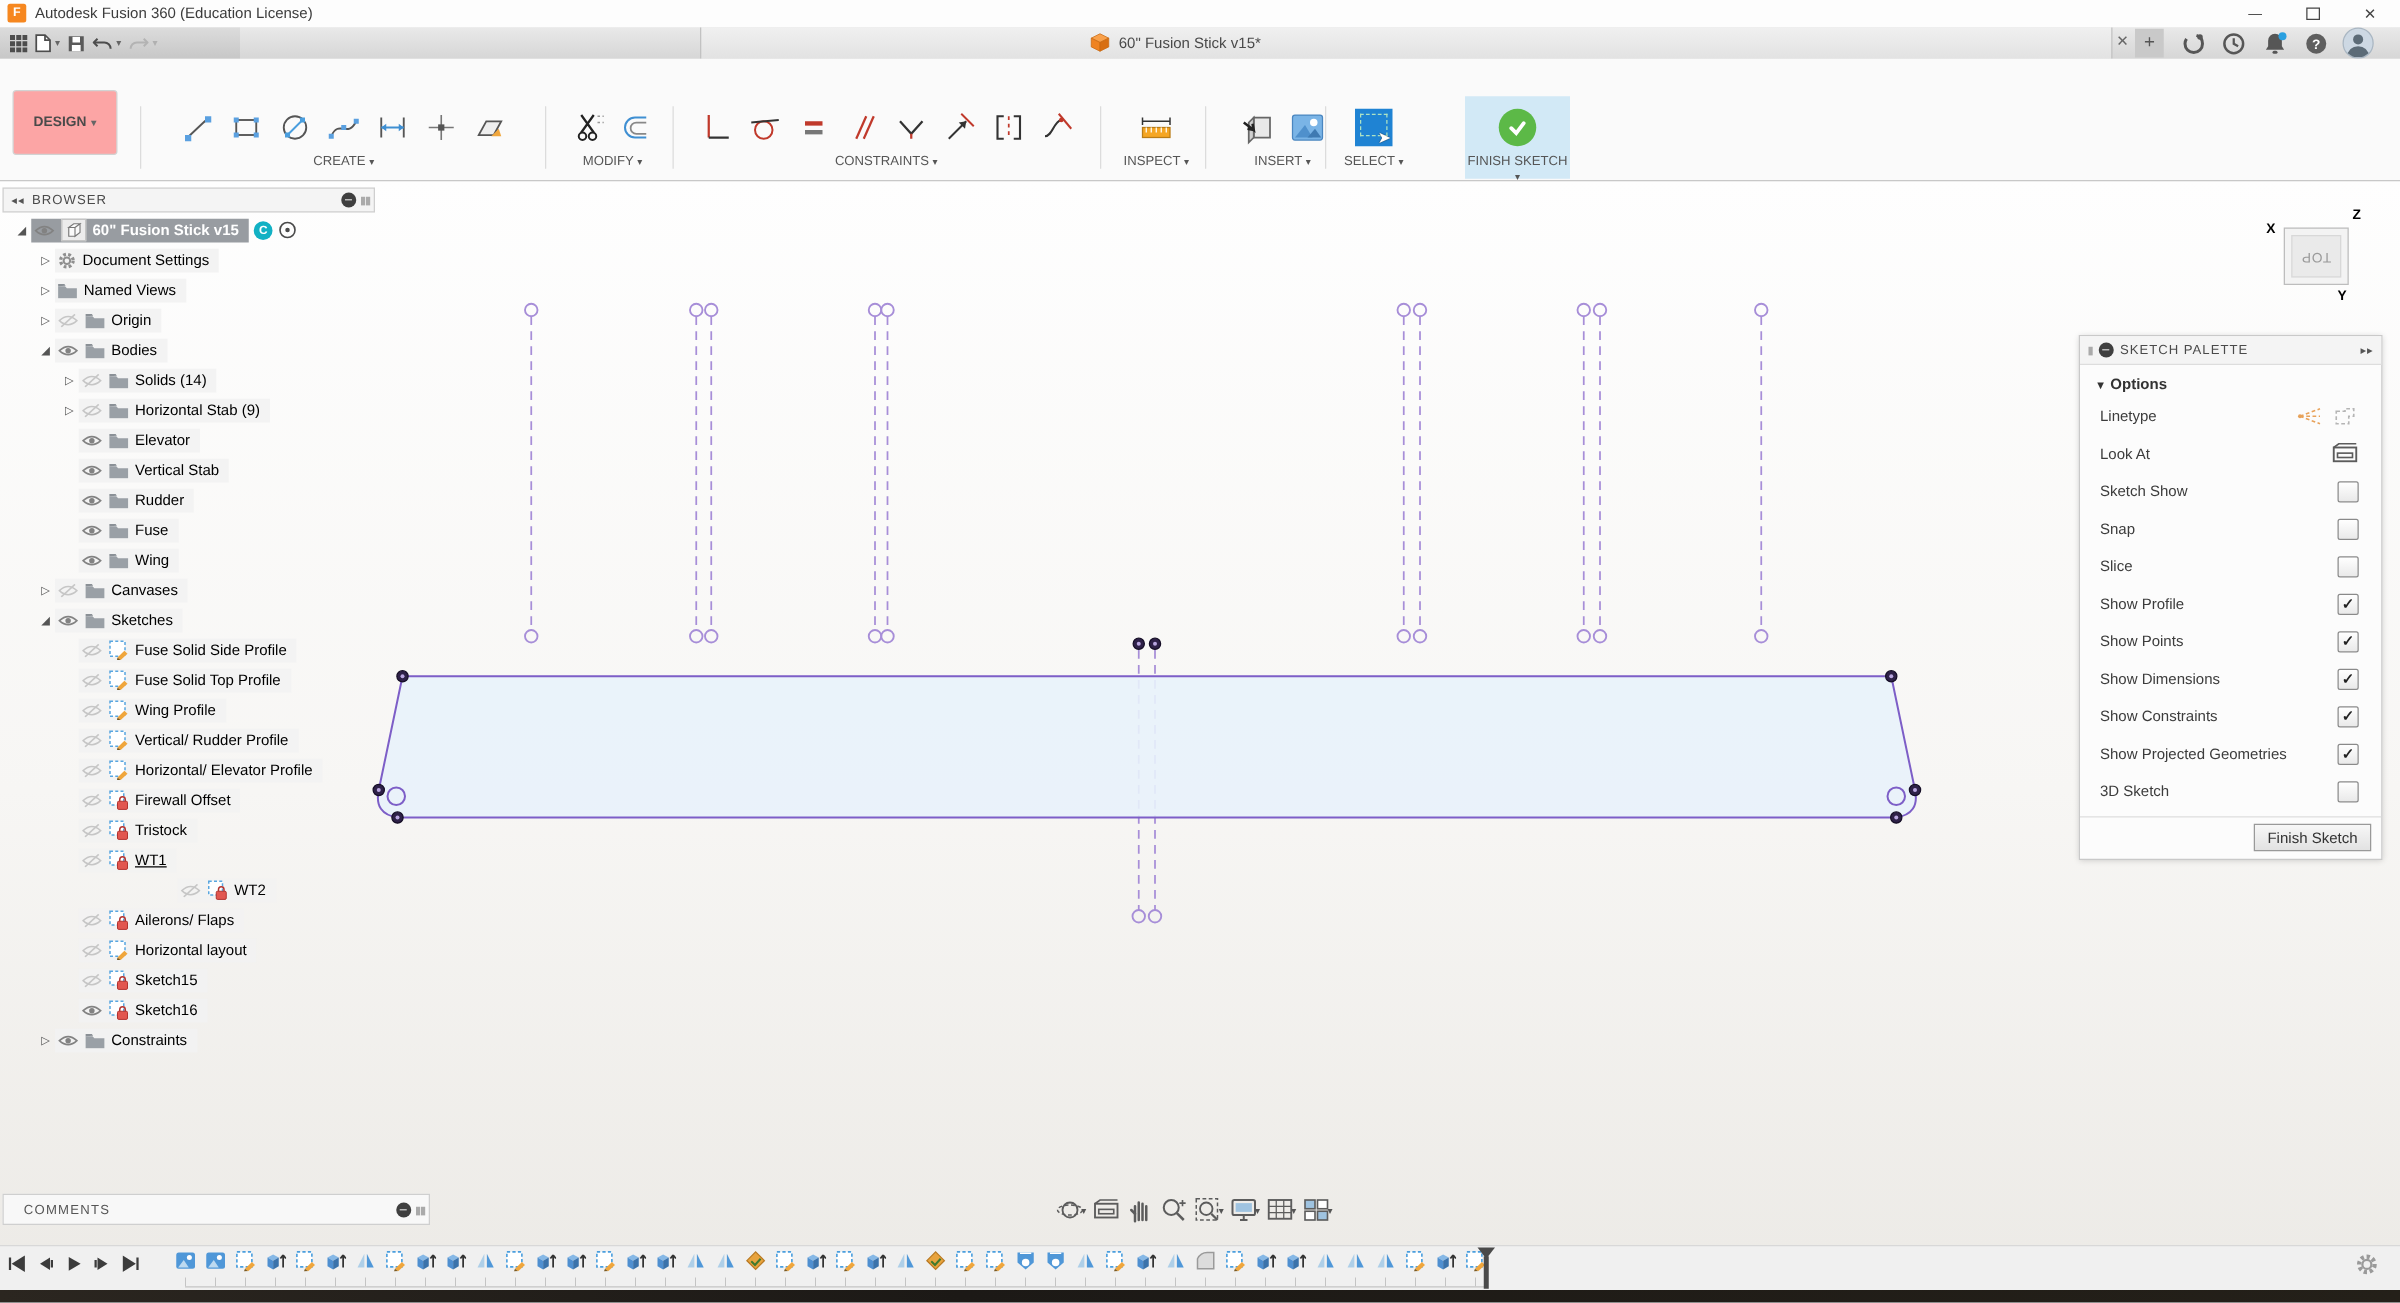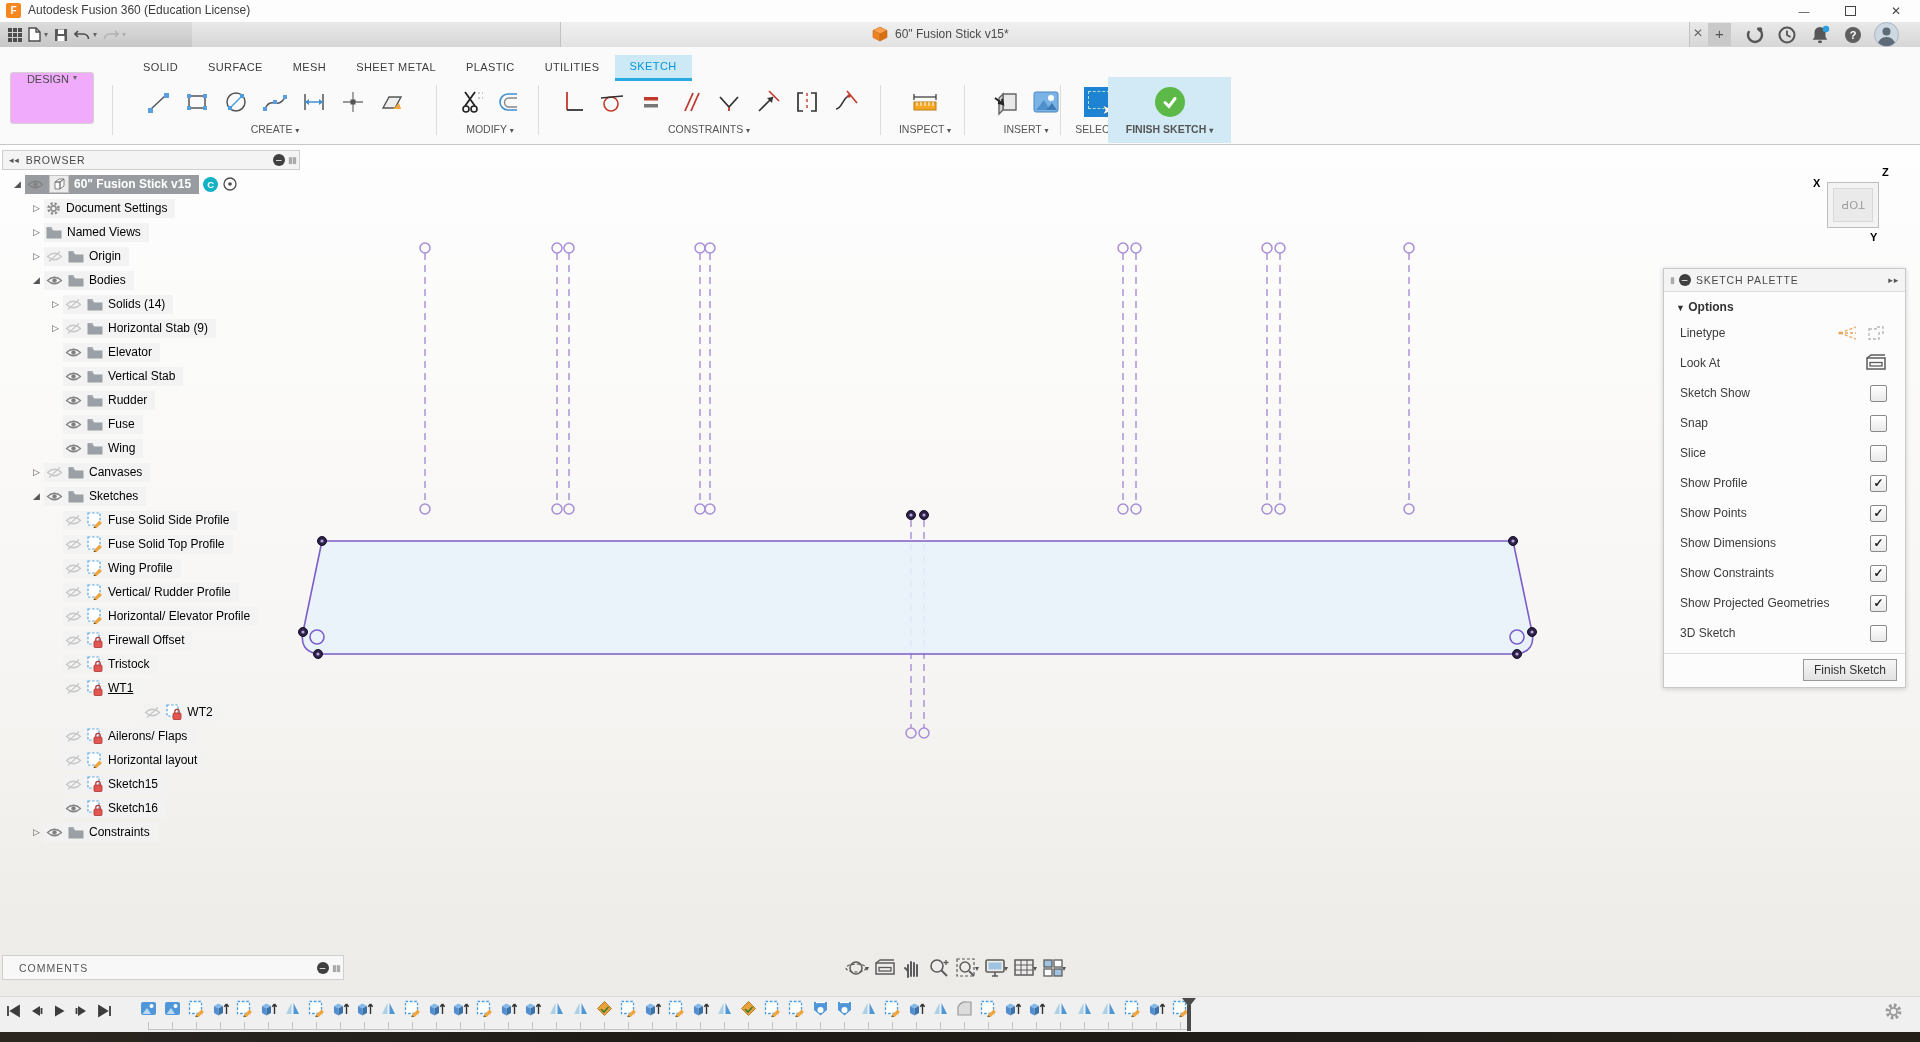--- a/index.html
+++ b/index.html
@@ -28,22 +28,22 @@
   #doctab{left:560px;top:0;width:1128px;height:25px;background:linear-gradient(#f0f0f0,#e2e2e2);
           border-left:1px solid #c2c2c2;border-right:1px solid #c2c2c2;}
   #doctab-title{left:872px;top:4px;display:flex;align-items:center;gap:7px;font-size:12px;color:#4a4a4a;}
   #tab-close{left:1690px;top:4px;font-size:12px;color:#666;width:16px;text-align:center;}
   #tab-new{left:1708px;top:1px;width:23px;height:23px;background:#c9c9c9;color:#555;font-size:15px;text-align:center;line-height:22px;}
   .tray-icon{top:3px;width:20px;height:20px;}
   #avatar{left:1874px;top:0;width:23px;height:23px;border-radius:50%;background:#cdd8e3;border:1px solid #a9b6c2;overflow:hidden;}
 
   
   #ribbon{left:0;top:47px;width:1920px;height:97px;background:#fafafa;border-bottom:1px solid #c8c8c8;}
-  #design-btn{left:10px;top:25px;width:82px;height:50px;background:#f0abfc;border:1px solid #d2d2d2;border-radius:3px;
-              font-size:11px;font-weight:normal;color:#4a4a4a;display:flex;justify-content:center;gap:4px;}
+  #design-btn{left:10px;top:25px;width:82px;height:50px;background:#fca5a5;border:1px solid #d2d2d2;border-radius:3px;
+              font-size:11px;font-weight:bold;color:#4a4a4a;display:flex;align-items:center;justify-content:center;gap:4px;}
   #ribbon-tabs{left:128px;top:8px;display:flex;height:26px;}
   .rtab{padding:0 15px;font-size:11px;letter-spacing:.4px;color:#3d3d3d;line-height:24px;}
   .rtab.active{background:#cde9f5;color:#0696d7;border-bottom:3px solid #29abe2;line-height:22px;}
   .rgroup{top:36px;height:58px;}
   .rgroup .icons{display:flex;justify-content:center;align-items:center;gap:9px;height:38px;}
   .rgroup .glabel{text-align:center;font-size:10.5px;color:#555;margin-top:2px;}
   .rdivider{top:38px;width:1px;height:50px;background:#dcdcdc;}
   #grp-finish{background:#d2e9f6;top:30px;height:66px;padding-top:6px;box-sizing:border-box;}
   .ribbon-icon{width:30px;height:30px;display:flex;align-items:center;justify-content:center;}
   #select-tool{width:30px;height:30px;background:#1f83d3;position:relative;}
@@ -281,29 +281,20 @@
           <path d="M2 23 Q4 14 11.5 14 Q19 14 21 23 Z" fill="#5c6b77"></path>
       </svg>
     </div>
   </div>
 
   <div id="ribbon" class="abs">
     <div id="design-btn" class="abs">
       <span>DESIGN</span>
       <span style="font-size:8px;color:#666;">▾</span>
     </div>
-    <div id="ribbon-tabs" class="abs">
-        <div class="rtab">SOLID</div>
-        <div class="rtab">SURFACE</div>
-        <div class="rtab">MESH</div>
-        <div class="rtab">SHEET METAL</div>
-        <div class="rtab">PLASTIC</div>
-        <div class="rtab">UTILITIES</div>
-        <div class="rtab active">SKETCH</div>
-      </div>
     <div id="ribbon-groups">
         <div class="abs rgroup" style="left: 118px; width: 314px;">
           <div class="icons">
             <span class="ribbon-icon">
               <svg width="26" height="26" viewBox="0 0 26 26">
                 <path d="M5 21 L21 6" stroke="#555" stroke-width="1.5"></path>
                 <rect x="3" y="19" width="5" height="5" fill="#5aa0e0"></rect>
                 <rect x="19" y="4" width="5" height="5" fill="#5aa0e0"></rect>
               </svg>
             </span>
@@ -476,21 +467,21 @@
             <span class="ribbon-icon">
               <div id="select-tool">
                 <div class="dash"></div>
                 <div class="cursor">➤</div>
               </div>
             </span>
           </div>
           <div class="glabel">SELECT <span style="font-size:8px;">▾</span></div>
         </div>
         <div class="abs rdivider" style="left: 1060px;"></div>
-        <div class="abs rgroup" id="grp-finish" style="left: 1108px; width: 123px; font-weight: bold;">
+        <div class="abs rgroup" id="grp-finish" style="left: 1172px; width: 84px;">
           <div class="icons">
             <span class="ribbon-icon">
               <div id="finish-tool">
                 <svg width="18" height="18" viewBox="0 0 18 18">
                   <path d="M4 9.5 L8 13.5 L14 5.5" fill="none" stroke="#fff" stroke-width="3" stroke-linecap="round"></path>
                 </svg>
               </div>
             </span>
           </div>
           <div class="glabel">FINISH SKETCH <span style="font-size:8px;">▾</span></div>

